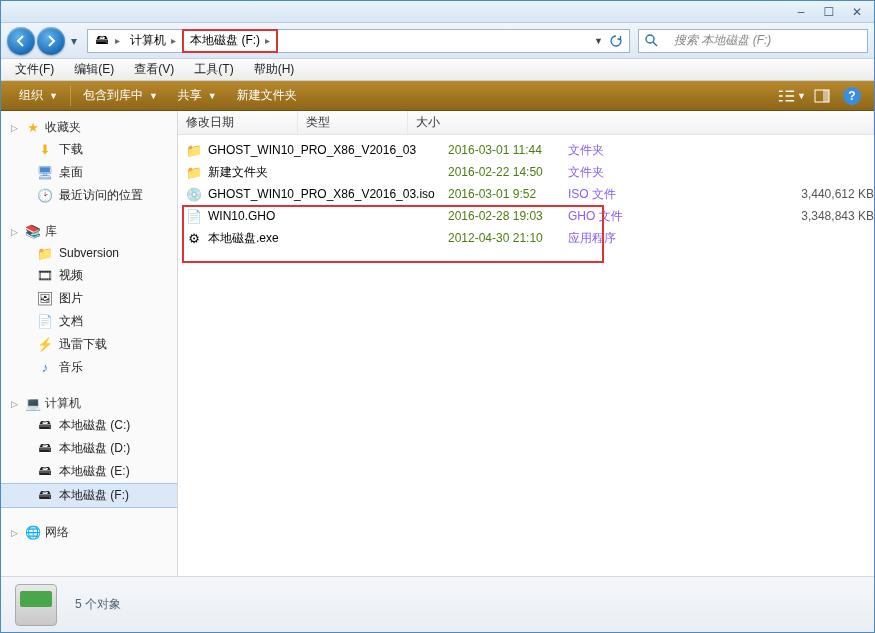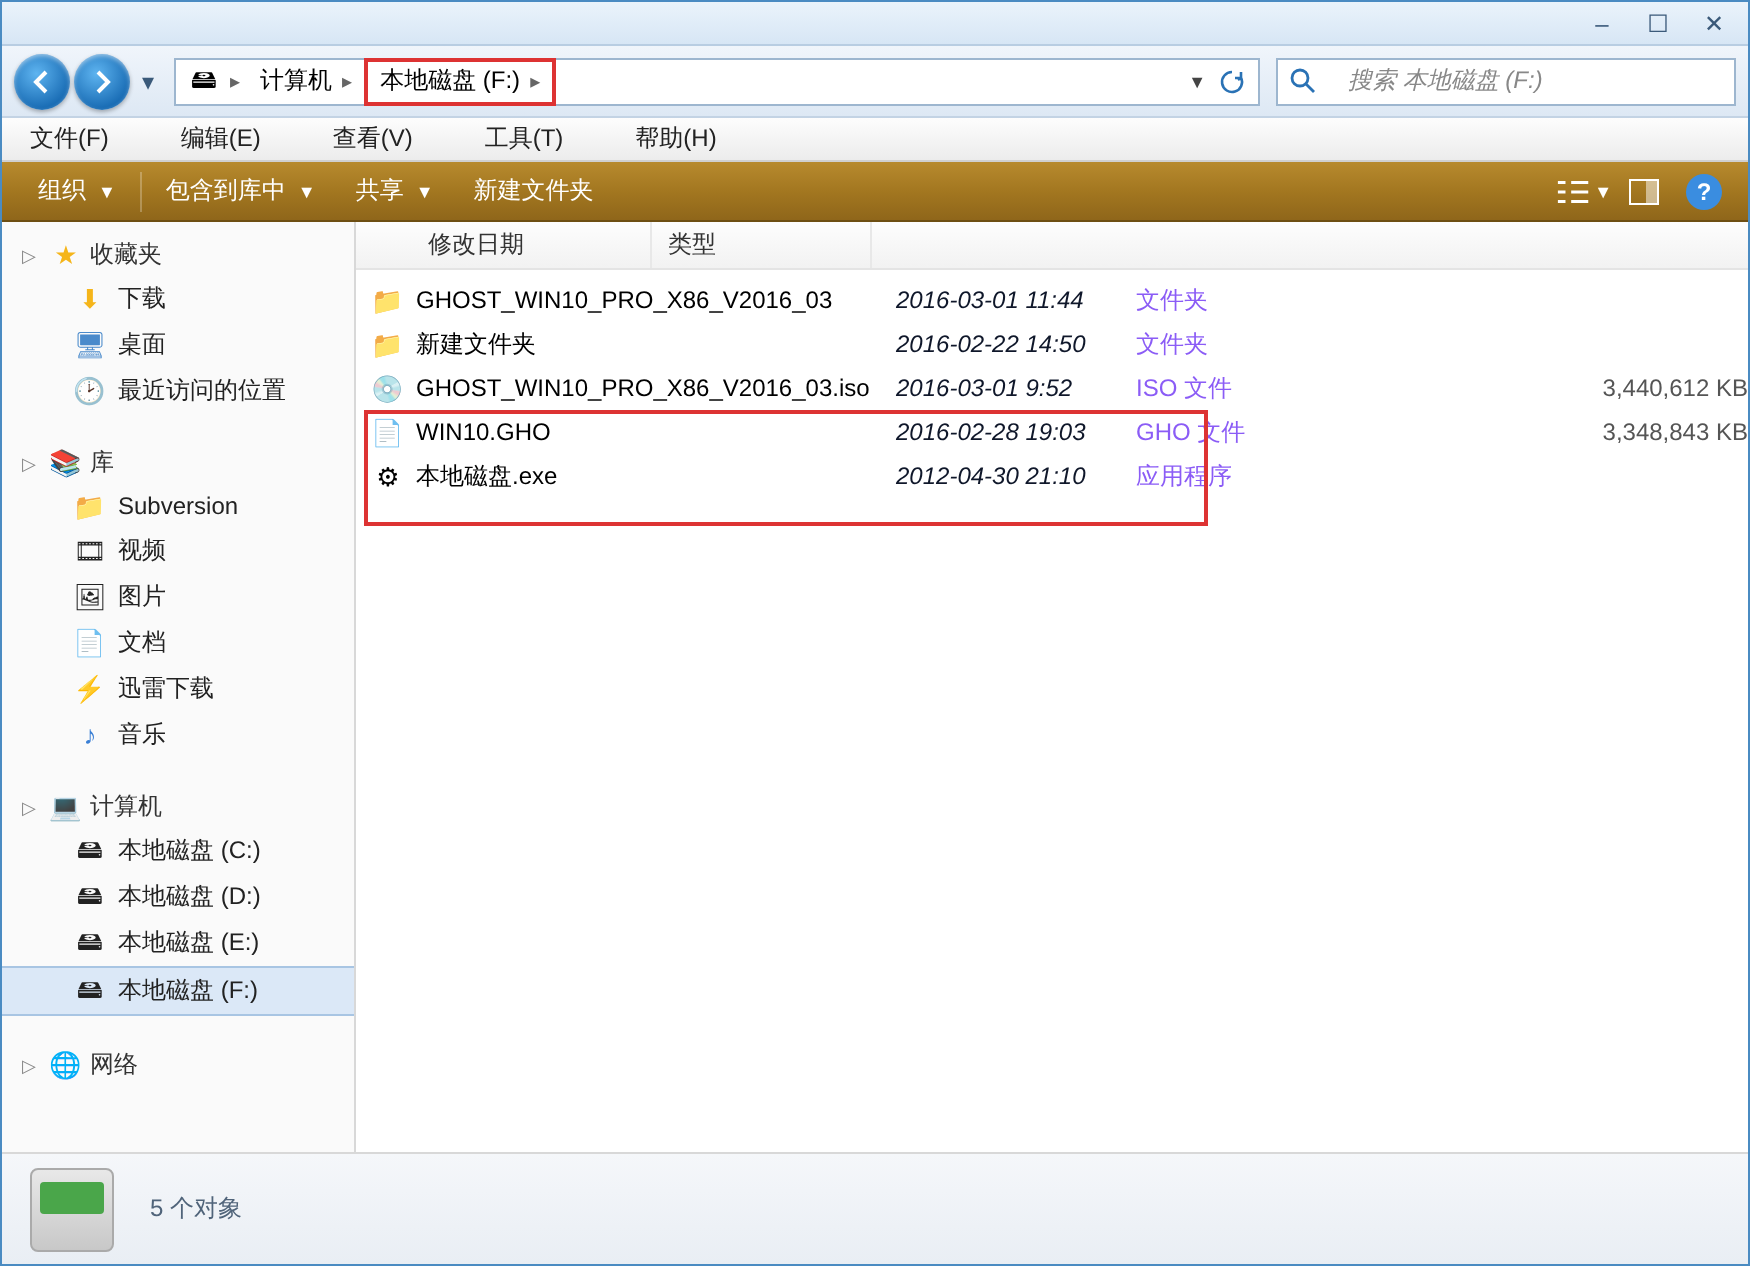--- a/index.html
+++ b/index.html
@@ -18,21 +18,21 @@
 .crumb { display:flex; align-items:center; padding:0 4px; height:20px; gap:3px; }
 .crumb .arr { color:#666; font-size:10px; margin-left:2px; }
 .highlight-box { border:2px solid #d33; padding:0 2px; display:flex; align-items:center; }
 .addr-right { margin-left:auto; display:flex; align-items:center; gap:6px; padding-right:4px; }
 .addr-right .drop { color:#444; font-size:9px; }
 .addr-right .ref { color:#2a72b5; }
 .searchbox { width:230px; height:24px; background:#fff; border:1px solid #9db6cf; display:flex; align-items:center; padding:0 6px; gap:16px; color:#888; font-style:italic; }
 .searchbox .mag { color:#2a72b5; font-style:normal; }
 
 
-.menubar { height:22px; background:linear-gradient(#fdfdfd,#ececec); display:flex; align-items:center; padding:0 6px; gap:20px; border-bottom:1px solid #d0d0d0; }
+.menubar { height:22px; background:linear-gradient(#fdfdfd,#ececec); display:flex; align-items:center; padding:0 6px; gap:4px; border-bottom:1px solid #d0d0d0; }
 .menubar .mitem { padding:2px 8px; color:#222; }
 
 
 .orgbar { height:30px; background:linear-gradient(#b78a2e,#a37720 50%,#8f661a); display:flex; align-items:center; padding:0 8px; color:#fff; border-bottom:1px solid #6d4e12; }
 .orgbar .obtn { display:flex; align-items:center; gap:4px; padding:0 10px; height:30px; }
 .orgbar .sep { width:1px; height:20px; background:rgba(255,255,255,.25); margin:0 2px; }
 .orgbar .oarr { font-size:9px; margin-left:2px; }
 .orgbar .right { margin-left:auto; display:flex; align-items:center; gap:2px; }
 .orgbar .ricon { width:28px; height:24px; display:flex; align-items:center; justify-content:center; color:#fff; }
 .orgbar .help { background:#3a8de0; border-radius:50%; width:18px; height:18px; display:flex; align-items:center; justify-content:center; font-weight:bold; }
@@ -46,25 +46,25 @@
 .navhead { display:flex; align-items:center; gap:4px; padding:2px 6px 2px 10px; color:#333; }
 .navhead .exp { width:10px; color:#888; font-size:9px; }
 .navitem { display:flex; align-items:center; gap:6px; padding:3px 6px 3px 36px; color:#222; }
 .navitem.sel { background:#dbe8f7; border:1px solid #a8c5e3; border-left:none; border-right:none; }
 .nicon { width:16px; height:16px; display:flex; align-items:center; justify-content:center; font-size:13px; }
 
 
 .filepane { flex:1; display:flex; flex-direction:column; background:#fff; }
 .colheads { display:flex; height:24px; border-bottom:1px solid #e4e4e4; background:linear-gradient(#fdfdfd,#f2f2f2); color:#333; }
 .col { display:flex; align-items:center; padding:0 8px; border-right:1px solid #e8e8e8; }
-.c-name{ width:270px; } .c-date{ width:120px;margin-left:28px; } .c-type{ width:110px; } .c-size{ flex:1; justify-content:flex-start; }
+.c-name{ width:270px; } .c-date{ width:120px; } .c-type{ width:110px; } .c-size{ flex:1; justify-content:flex-start; }
 .filelist { flex:1; padding-top:4px; position:relative; }
 .frow { display:flex; align-items:center; height:22px; padding-left:8px; }
 .frow .fname { width:262px; display:flex; align-items:center; gap:6px; }
-.frow .fdate { width:120px; color:#0f172a;font-style:italic; }
+.frow .fdate { width:120px; color:#4d7c0f; }
 .frow .ftype { width:110px; color:#8b5cf6; }
 .frow .fsize { flex:1; color:#555; text-align:right; }
 .ficon { width:16px; height:16px; display:flex; align-items:center; justify-content:center; font-size:13px; }
 .annot-box { position:absolute; border:2px solid #d33; pointer-events:none; }
 
 
 .statusbar { height:56px; border-top:1px solid #d8d8d8; background:linear-gradient(#f5f7fa,#e9eef4); display:flex; align-items:center; padding:0 14px; gap:18px; }
 .bigicon { width:42px; height:42px; background:linear-gradient(#e8e8e8,#c8c8c8); border-radius:4px; border:1px solid #aaa; position:relative; }
 .bigicon::after { content:""; position:absolute; inset:6px 4px 18px 4px; background:#4aa64a; border-radius:2px; }
 .statustext { color:#50647a; }
@@ -265,20 +265,23 @@
   </div>
 
   <div class="filepane">
     <div class="colheads">
       <div class="col c-date">
           <span>修改日期</span>
         </div>
       <div class="col c-type">
           <span>类型</span>
         </div>
+      <div class="col c-size">
+          <span>大小</span>
+        </div>
     </div>
     <div class="filelist">
       <div class="frow">
         <div class="fname">
             <span class="ficon" style="color:#f0c04a">📁</span>
             <span>GHOST_WIN10_PRO_X86_V2016_03</span>
           </div>
         <div class="fdate">2016-03-01 11:44</div>
           <div class="ftype">文件夹</div>
           <div class="fsize"></div>

